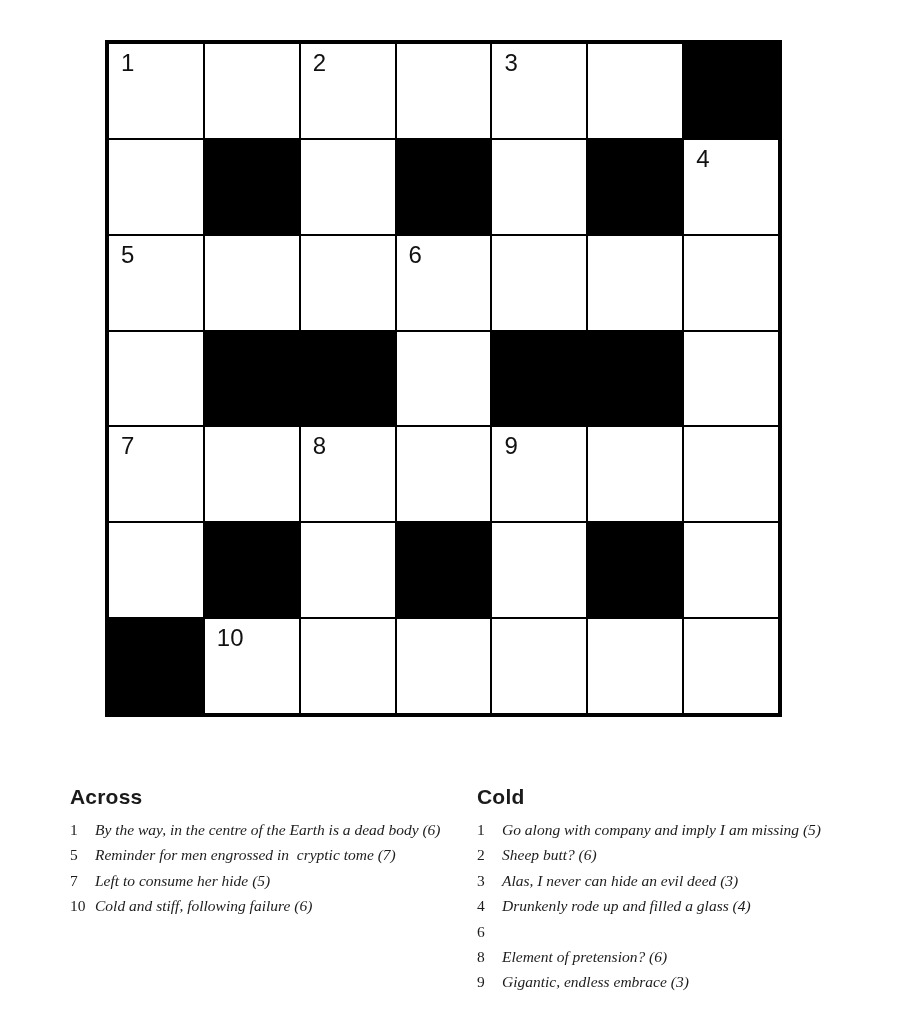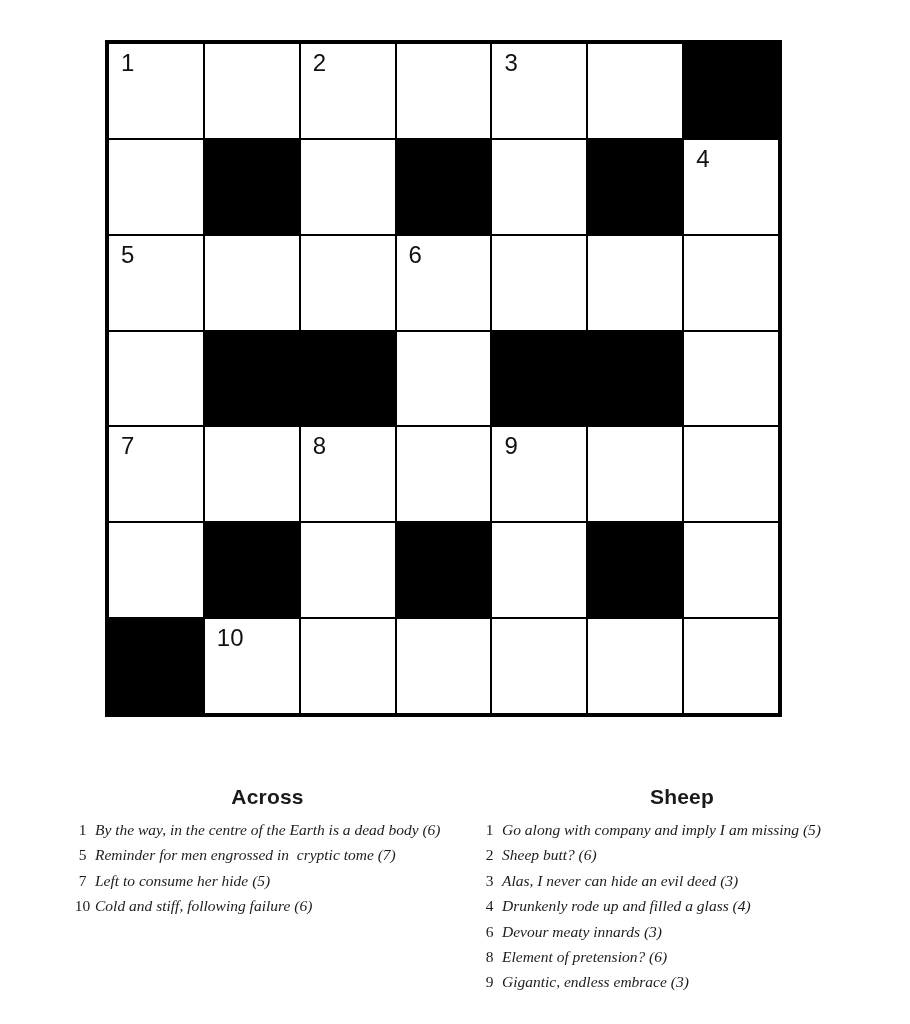--- a/index.html
+++ b/index.html
@@ -46,21 +46,20 @@
     font-weight: 400;
     font-size: 24px;
     line-height: 1;
     color: #111111;
   }
 
   
   .clue-col {
     position: absolute;
     top: 784px;
-    text-align: center;
   }
   .clue-col.across { left: 70px;  width: 395px; }
   .clue-col.down   { left: 477px; width: 410px; }
 
   .clue-col h2 {
     margin: 0 0 7px 0;
     font-family: "Liberation Sans", sans-serif;
     font-weight: 700;
     font-size: 21px;
     line-height: 26px;
@@ -179,41 +178,40 @@
         <span class="ctext">Left to consume her hide (5)</span>
       </li>
       <li class="clue">
         <span class="cnum">10</span>
         <span class="ctext">Cold and stiff, following failure (6)</span>
       </li>
     </ol>
 </section>
 
 <section class="clue-col down">
-  <h2>Sheep</h2>
+  <h2>Cold</h2>
   <ol class="clue-list" id="down-list">
       <li class="clue">
         <span class="cnum">1</span>
         <span class="ctext">Go along with company and imply I am missing (5)</span>
       </li>
       <li class="clue">
         <span class="cnum">2</span>
         <span class="ctext">Sheep butt? (6)</span>
       </li>
       <li class="clue">
         <span class="cnum">3</span>
         <span class="ctext">Alas, I never can hide an evil deed (3)</span>
       </li>
       <li class="clue">
         <span class="cnum">4</span>
         <span class="ctext">Drunkenly rode up and filled a glass (4)</span>
       </li>
       <li class="clue">
         <span class="cnum">6</span>
-        <span class="ctext">Devour meaty innards (3)</span>
       </li>
       <li class="clue">
         <span class="cnum">8</span>
         <span class="ctext">Element of pretension? (6)</span>
       </li>
       <li class="clue">
         <span class="cnum">9</span>
         <span class="ctext">Gigantic, endless embrace (3)</span>
       </li>
     </ol>

